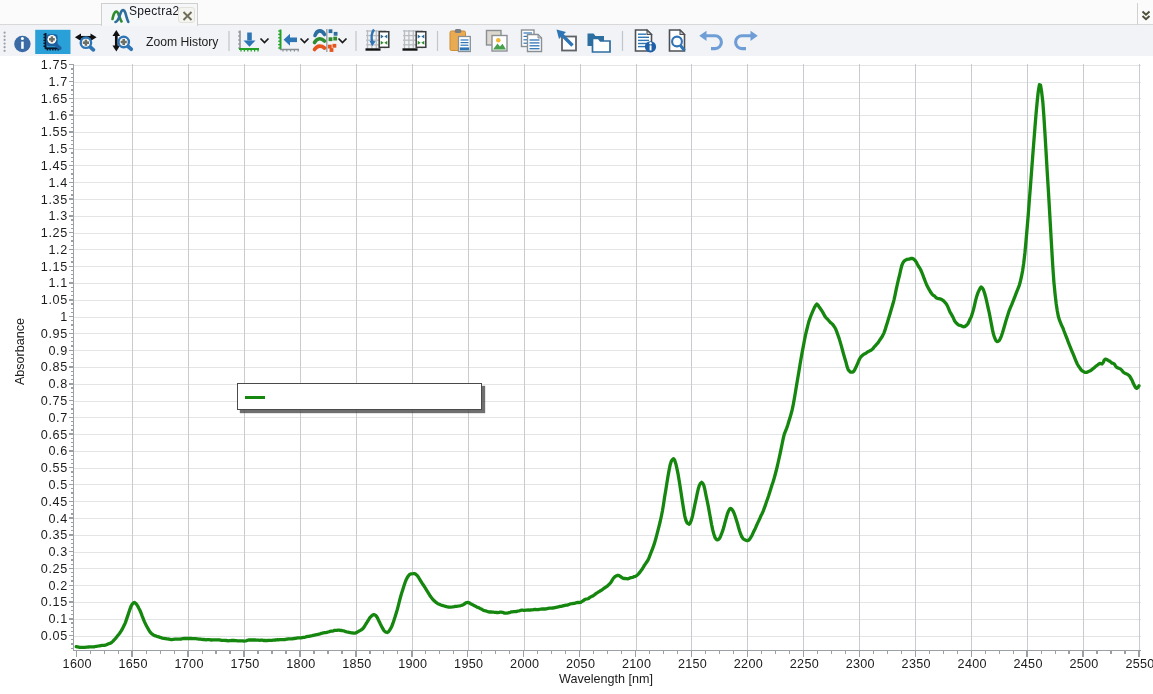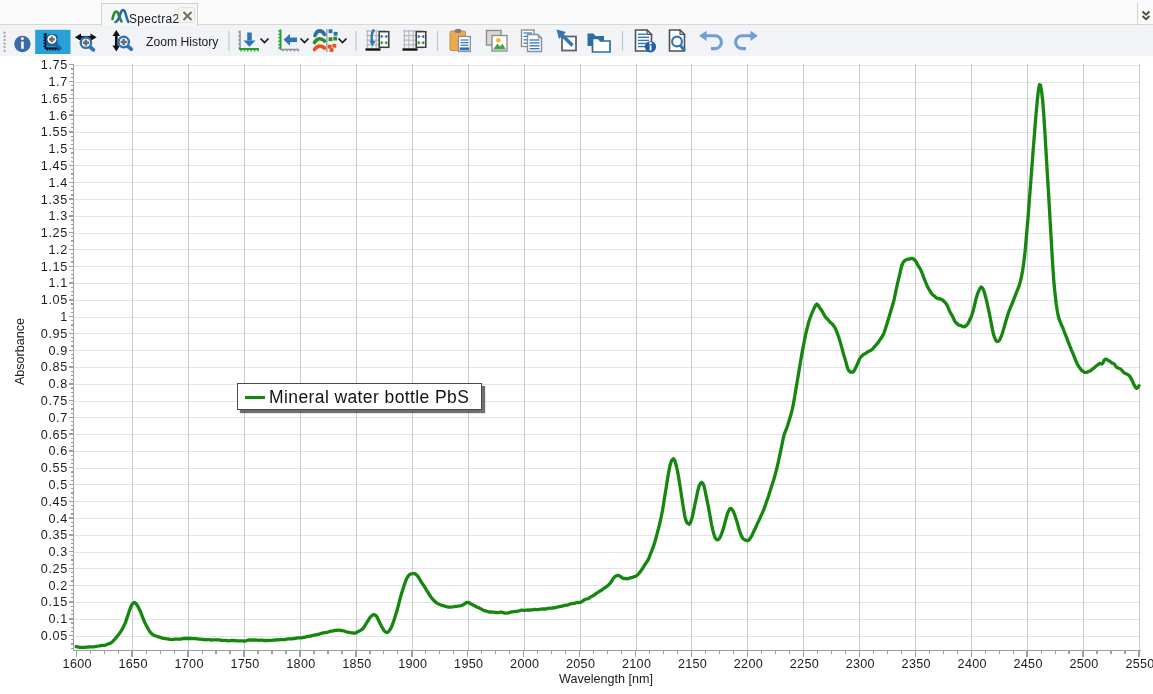--- a/index.html
+++ b/index.html
@@ -3,21 +3,21 @@
 <style>
 * { margin:0; padding:0; box-sizing:border-box; }
 html,body { width:1153px; height:694px; overflow:hidden; background:#ffffff;
   font-family:"Liberation Sans", sans-serif; }
 #tabbar { position:absolute; left:0; top:0; width:1153px; height:25px;
   background:#fbfbfb; border-bottom:1px solid #d8d8d8; }
 #tab1 { position:absolute; left:5px; top:3px; width:95px; height:22px;margin-top:40px; }
 #tab1 .lbl { position:absolute; left:29px; top:4px; font-size:12px; letter-spacing:0.3px; color:#17171f; }
 #tab2 { position:absolute; left:101px; top:3px; width:97px; height:23px;
   background:#f6f7f8; border:1px solid #cfcfcf; border-bottom:none; z-index:2; }
-#tab2 .lbl { position:absolute; left:27px; top:8px; font-size:12px; letter-spacing:0.3px; color:#17171f; }
+#tab2 .lbl { position:absolute; left:27px; top:0; font-size:12px; letter-spacing:0.3px; color:#17171f; }
 #closebtn { position:absolute; left:76px; top:3px; width:17px; height:16px;
   background:#f4f4f0; border:1px solid #e2e2da; border-radius:3px; }
 #cornerbtn { position:absolute; left:1137px; top:3px; width:16px; height:22px;
   border-left:1px solid #d0d0d0; }
 #toolbar { position:absolute; left:0; top:25px; width:1153px; height:31px;
   background:#f1f3f6; }
 #chart { position:absolute; left:0; top:56px; width:1153px; height:638px; background:#fff; }
 #legend { position:absolute; left:237px; top:327px; width:245px; height:27px;
   background:#ffffff; border:1px solid #4a4a4a;
   box-shadow:3px 3px 1px rgba(70,70,70,0.78); z-index:3; }
@@ -551,15 +551,14 @@
 <text x="1028.1" y="668.3" text-anchor="middle" letter-spacing="0.3">2450</text>
 <text x="1084.0" y="668.3" text-anchor="middle" letter-spacing="0.3">2500</text>
 <text x="1140.0" y="668.3" text-anchor="middle" letter-spacing="0.3">2550</text>
 <text x="606" y="682.8" text-anchor="middle">Wavelength [nm]</text>
 <text transform="translate(24,351.5) rotate(-90)" text-anchor="middle">Absorbance</text>
 </g>
 <polyline points="76.2,646.7 77.3,646.9 78.4,647.0 79.6,647.3 80.7,647.4 81.8,647.4 82.9,647.4 84.0,647.4 85.1,647.3 86.3,647.2 87.4,647.1 88.5,647.0 89.6,646.9 90.7,646.9 91.9,646.9 93.0,646.9 94.1,646.8 95.2,646.5 96.3,646.3 97.5,646.2 98.6,646.0 99.7,645.8 100.8,645.6 101.9,645.4 103.0,645.4 104.2,645.4 105.3,645.2 106.4,644.8 107.5,644.3 108.6,643.8 109.8,643.4 110.9,642.9 112.0,642.1 113.1,641.1 114.2,639.8 115.4,638.6 116.5,637.2 117.6,635.8 118.7,634.5 119.8,633.0 120.9,631.4 122.1,629.4 123.2,627.3 124.3,625.1 125.4,622.6 126.5,619.4 127.7,615.9 128.8,612.6 129.9,609.4 131.0,606.4 132.1,604.4 133.3,603.0 134.4,602.5 135.5,603.1 136.6,604.3 137.7,606.1 138.8,608.3 140.0,610.5 141.1,613.1 142.2,616.1 143.3,618.9 144.4,621.6 145.6,624.1 146.7,626.3 147.8,628.3 148.9,630.2 150.0,632.0 151.2,633.2 152.3,634.2 153.4,635.0 154.5,635.6 155.6,635.9 156.7,636.3 157.9,636.6 159.0,636.9 160.1,637.4 161.2,637.7 162.3,638.1 163.5,638.3 164.6,638.5 165.7,638.6 166.8,638.8 167.9,639.0 169.1,639.1 170.2,639.4 171.3,639.6 172.4,639.5 173.5,639.3 174.6,639.2 175.8,639.2 176.9,639.2 178.0,639.2 179.1,639.2 180.2,639.2 181.4,639.0 182.5,638.7 183.6,638.5 184.7,638.4 185.8,638.5 187.0,638.5 188.1,638.4 189.2,638.5 190.3,638.4 191.4,638.5 192.5,638.6 193.7,638.6 194.8,638.6 195.9,638.7 197.0,638.8 198.1,639.0 199.3,639.1 200.4,639.1 201.5,639.3 202.6,639.5 203.7,639.5 204.9,639.6 206.0,639.8 207.1,639.7 208.2,639.7 209.3,639.6 210.4,639.8 211.6,640.0 212.7,639.9 213.8,639.8 214.9,639.8 216.0,639.9 217.2,639.8 218.3,639.8 219.4,639.9 220.5,640.1 221.6,640.3 222.7,640.3 223.9,640.3 225.0,640.4 226.1,640.5 227.2,640.6 228.3,640.8 229.5,640.7 230.6,640.6 231.7,640.5 232.8,640.5 233.9,640.5 235.1,640.6 236.2,640.7 237.3,640.8 238.4,640.9 239.5,640.9 240.6,640.8 241.8,640.8 242.9,640.9 244.0,641.2 245.1,641.0 246.2,640.8 247.4,640.3 248.5,640.0 249.6,640.0 250.7,640.0 251.8,640.0 253.0,640.0 254.1,639.9 255.2,640.0 256.3,640.1 257.4,640.1 258.5,640.2 259.7,640.3 260.8,640.2 261.9,640.2 263.0,640.4 264.1,640.5 265.3,640.5 266.4,640.6 267.5,640.5 268.6,640.4 269.7,640.4 270.9,640.3 272.0,640.3 273.1,640.2 274.2,640.1 275.3,640.0 276.4,639.9 277.6,639.7 278.7,639.8 279.8,639.7 280.9,639.7 282.0,639.7 283.2,639.7 284.3,639.6 285.4,639.5 286.5,639.2 287.6,639.0 288.8,638.9 289.9,638.9 291.0,638.9 292.1,638.8 293.2,638.6 294.3,638.5 295.5,638.4 296.6,638.1 297.7,637.9 298.8,637.8 299.9,637.8 301.1,637.8 302.2,637.6 303.3,637.4 304.4,637.3 305.5,637.0 306.7,636.6 307.8,636.4 308.9,636.3 310.0,636.1 311.1,635.9 312.2,635.7 313.4,635.4 314.5,635.1 315.6,634.8 316.7,634.6 317.8,634.4 319.0,634.1 320.1,633.8 321.2,633.4 322.3,633.2 323.4,632.9 324.6,632.7 325.7,632.6 326.8,632.4 327.9,632.0 329.0,631.8 330.1,631.4 331.3,631.2 332.4,631.1 333.5,630.8 334.6,630.4 335.7,630.4 336.9,630.4 338.0,630.2 339.1,630.2 340.2,630.4 341.3,630.5 342.5,630.7 343.6,630.8 344.7,631.2 345.8,631.7 346.9,632.0 348.0,632.2 349.2,632.4 350.3,632.6 351.4,632.8 352.5,632.8 353.6,633.1 354.8,633.1 355.9,632.8 357.0,632.2 358.1,631.6 359.2,631.0 360.3,630.4 361.5,629.7 362.6,628.9 363.7,627.6 364.8,625.8 365.9,624.0 367.1,622.2 368.2,620.3 369.3,618.6 370.4,617.1 371.5,616.0 372.7,615.0 373.8,614.6 374.9,615.0 376.0,615.7 377.1,617.3 378.2,619.5 379.4,621.9 380.5,624.3 381.6,626.4 382.7,628.4 383.8,630.4 385.0,631.6 386.1,632.2 387.2,632.5 388.3,631.9 389.4,630.5 390.6,628.7 391.7,626.6 392.8,623.7 393.9,620.4 395.0,617.1 396.1,613.5 397.3,609.5 398.4,605.3 399.5,600.9 400.6,596.8 401.7,592.9 402.9,589.2 404.0,585.8 405.1,582.5 406.2,579.7 407.3,577.5 408.5,575.8 409.6,574.4 410.7,573.9 411.8,573.8 412.9,573.7 414.0,573.5 415.2,573.9 416.3,574.8 417.4,575.7 418.5,577.2 419.6,579.2 420.8,581.1 421.9,582.9 423.0,584.5 424.1,586.2 425.2,587.9 426.4,589.8 427.5,591.6 428.6,593.4 429.7,595.2 430.8,596.8 431.9,598.2 433.1,599.7 434.2,600.7 435.3,601.7 436.4,602.7 437.5,603.4 438.7,604.0 439.8,604.5 440.9,605.0 442.0,605.3 443.1,605.7 444.3,606.0 445.4,606.3 446.5,606.6 447.6,606.8 448.7,607.1 449.8,607.2 451.0,607.2 452.1,607.0 453.2,606.8 454.3,606.7 455.4,606.4 456.6,606.3 457.7,606.2 458.8,606.0 459.9,605.8 461.0,605.5 462.2,605.1 463.3,604.7 464.4,604.0 465.5,603.0 466.6,602.6 467.7,602.5 468.9,602.7 470.0,603.3 471.1,604.0 472.2,604.5 473.3,605.1 474.5,605.8 475.6,606.3 476.7,606.9 477.8,607.4 478.9,607.8 480.1,608.4 481.2,608.9 482.3,609.6 483.4,610.2 484.5,610.7 485.6,610.9 486.8,611.3 487.9,611.7 489.0,612.0 490.1,612.0 491.2,612.0 492.4,612.1 493.5,612.2 494.6,612.3 495.7,612.4 496.8,612.5 497.9,612.6 499.1,612.4 500.2,612.1 501.3,612.1 502.4,612.3 503.5,612.8 504.7,613.0 505.8,613.1 506.9,613.1 508.0,612.9 509.1,612.6 510.3,612.3 511.4,611.9 512.5,611.8 513.6,611.7 514.7,611.6 515.8,611.5 517.0,611.3 518.1,611.0 519.2,610.8 520.3,610.5 521.4,610.2 522.6,610.2 523.7,610.3 524.8,610.3 525.9,610.2 527.0,610.1 528.2,610.0 529.3,610.1 530.4,610.0 531.5,609.9 532.6,609.8 533.7,609.6 534.9,609.4 536.0,609.5 537.1,609.7 538.2,609.6 539.3,609.3 540.5,609.2 541.6,609.0 542.7,608.9 543.8,609.0 544.9,609.0 546.1,608.8 547.2,608.6 548.3,608.4 549.4,608.2 550.5,608.2 551.6,608.1 552.8,608.0 553.9,607.9 555.0,607.6 556.1,607.4 557.2,607.2 558.4,606.8 559.5,606.5 560.6,606.4 561.7,606.3 562.8,605.9 564.0,605.6 565.1,605.4 566.2,605.2 567.3,605.1 568.4,604.7 569.5,604.3 570.7,603.8 571.8,603.7 572.9,603.5 574.0,603.4 575.1,603.1 576.3,602.7 577.4,602.5 578.5,602.4 579.6,602.5 580.7,602.3 581.9,601.5 583.0,600.9 584.1,600.0 585.2,599.3 586.3,599.0 587.4,598.8 588.6,598.5 589.7,597.5 590.8,596.9 591.9,596.3 593.0,595.9 594.2,595.0 595.3,594.1 596.4,593.2 597.5,592.6 598.6,591.9 599.8,591.2 600.9,590.5 602.0,589.8 603.1,589.0 604.2,588.2 605.3,587.5 606.5,586.6 607.6,585.8 608.7,584.8 609.8,583.7 610.9,582.4 612.1,580.4 613.2,578.5 614.3,577.3 615.4,576.4 616.5,575.8 617.7,575.4 618.8,575.5 619.9,576.1 621.0,577.0 622.1,577.7 623.2,578.3 624.4,578.5 625.5,578.5 626.6,578.7 627.7,578.9 628.8,578.5 630.0,577.9 631.1,577.7 632.2,577.5 633.3,577.1 634.4,576.6 635.6,576.2 636.7,575.6 637.8,574.6 638.9,573.4 640.0,572.1 641.1,570.5 642.3,568.9 643.4,567.1 644.5,565.2 645.6,563.6 646.7,562.0 647.9,560.3 649.0,557.9 650.1,554.9 651.2,552.2 652.3,549.3 653.4,546.4 654.6,542.9 655.7,539.0 656.8,534.8 657.9,530.6 659.0,526.3 660.2,521.5 661.3,516.5 662.4,511.0 663.5,504.4 664.6,497.0 665.8,489.9 666.9,483.1 668.0,476.3 669.1,470.1 670.2,464.7 671.3,461.2 672.5,459.5 673.6,458.7 674.7,460.3 675.8,463.7 676.9,468.3 678.1,474.2 679.2,480.8 680.3,487.7 681.4,494.9 682.5,502.2 683.7,509.8 684.8,516.1 685.9,520.3 687.0,522.7 688.1,523.6 689.2,524.2 690.4,522.6 691.5,519.6 692.6,515.7 693.7,510.4 694.8,505.0 696.0,499.5 697.1,494.1 698.2,489.2 699.3,485.6 700.4,483.5 701.6,482.3 702.7,483.2 703.8,485.3 704.9,489.7 706.0,495.4 707.1,500.5 708.3,506.3 709.4,512.5 710.5,518.5 711.6,524.6 712.7,529.9 713.9,534.3 715.0,537.5 716.1,539.1 717.2,539.9 718.3,539.7 719.5,538.4 720.6,536.2 721.7,533.4 722.8,530.4 723.9,526.8 725.0,522.4 726.2,518.1 727.3,514.2 728.4,511.3 729.5,509.2 730.6,508.4 731.8,509.2 732.9,510.8 734.0,513.0 735.1,516.0 736.2,519.4 737.4,523.2 738.5,527.3 739.6,531.0 740.7,534.2 741.8,536.8 742.9,538.4 744.1,539.4 745.2,540.0 746.3,540.3 747.4,540.6 748.5,540.4 749.7,539.1 750.8,537.4 751.9,535.7 753.0,533.1 754.1,530.7 755.3,528.4 756.4,525.8 757.5,523.4 758.6,521.1 759.7,518.8 760.8,516.1 762.0,513.8 763.1,511.4 764.2,508.4 765.3,505.4 766.4,502.0 767.6,498.7 768.7,495.5 769.8,491.9 770.9,488.6 772.0,485.1 773.2,481.5 774.3,477.8 775.4,473.7 776.5,469.5 777.6,465.0 778.7,460.0 779.9,454.7 781.0,449.3 782.1,444.0 783.2,438.7 784.3,434.1 785.5,431.1 786.6,428.4 787.7,425.2 788.8,421.6 789.9,418.0 791.0,414.2 792.2,409.7 793.3,404.4 794.4,398.3 795.5,391.8 796.6,384.9 797.8,378.0 798.9,371.4 800.0,364.7 801.1,358.3 802.2,352.1 803.4,345.9 804.5,340.0 805.6,334.7 806.7,330.0 807.8,325.6 808.9,321.4 810.1,318.0 811.2,315.0 812.3,312.3 813.4,309.8 814.5,307.4 815.7,305.4 816.8,304.1 817.9,305.0 819.0,306.7 820.1,308.3 821.3,310.0 822.4,311.6 823.5,313.6 824.6,315.7 825.7,317.3 826.8,318.5 828.0,319.7 829.1,321.0 830.2,322.3 831.3,323.1 832.4,324.1 833.6,325.6 834.7,327.3 835.8,329.3 836.9,332.1 838.0,335.3 839.2,338.6 840.3,342.4 841.4,346.1 842.5,350.2 843.6,354.2 844.7,358.0 845.9,361.9 847.0,366.4 848.1,369.4 849.2,370.9 850.3,372.0 851.5,372.2 852.6,372.2 853.7,371.4 854.8,369.6 855.9,367.3 857.1,364.6 858.2,362.1 859.3,359.5 860.4,357.5 861.5,356.2 862.6,355.2 863.8,354.2 864.9,353.7 866.0,353.2 867.1,352.3 868.2,351.5 869.4,351.1 870.5,350.6 871.6,349.9 872.7,348.9 873.8,347.4 875.0,346.2 876.1,344.9 877.2,343.7 878.3,342.4 879.4,340.7 880.5,339.0 881.7,337.3 882.8,335.4 883.9,333.1 885.0,330.2 886.1,326.5 887.3,322.7 888.4,319.1 889.5,315.5 890.6,311.7 891.7,308.0 892.9,304.1 894.0,299.8 895.1,294.8 896.2,289.4 897.3,284.5 898.4,279.7 899.6,275.0 900.7,269.8 901.8,265.5 902.9,262.9 904.0,261.3 905.2,260.2 906.3,259.7 907.4,259.4 908.5,259.2 909.6,259.1 910.8,258.5 911.9,258.4 913.0,258.6 914.1,259.5 915.2,260.5 916.3,262.1 917.5,264.5 918.6,266.5 919.7,268.0 920.8,270.0 921.9,272.6 923.1,275.6 924.2,278.7 925.3,281.5 926.4,284.2 927.5,286.6 928.6,288.7 929.8,290.6 930.9,292.6 932.0,294.1 933.1,295.2 934.2,295.7 935.4,297.0 936.5,298.0 937.6,298.4 938.7,298.6 939.8,298.9 941.0,299.2 942.1,299.8 943.2,300.5 944.3,301.6 945.4,302.8 946.5,304.3 947.7,306.5 948.8,309.2 949.9,311.9 951.0,313.7 952.1,315.6 953.3,317.8 954.4,320.5 955.5,322.1 956.6,323.3 957.7,324.3 958.9,325.1 960.0,325.3 961.1,325.6 962.2,326.3 963.3,326.8 964.4,326.7 965.6,326.0 966.7,325.1 967.8,323.9 968.9,321.9 970.0,319.2 971.2,316.9 972.3,313.6 973.4,309.9 974.5,305.3 975.6,300.4 976.8,296.1 977.9,292.9 979.0,290.4 980.1,288.2 981.2,286.9 982.3,287.9 983.5,289.9 984.6,293.2 985.7,297.2 986.8,301.8 987.9,307.0 989.1,312.1 990.2,317.7 991.3,323.6 992.4,329.4 993.5,334.3 994.7,337.9 995.8,340.3 996.9,341.5 998.0,341.4 999.1,340.7 1000.2,338.7 1001.4,336.1 1002.5,332.7 1003.6,329.0 1004.7,325.2 1005.8,321.2 1007.0,317.4 1008.1,314.0 1009.2,310.6 1010.3,307.9 1011.4,305.4 1012.6,302.4 1013.7,299.6 1014.8,296.8 1015.9,293.9 1017.0,291.1 1018.1,288.4 1019.3,285.3 1020.4,281.2 1021.5,276.5 1022.6,270.7 1023.7,263.2 1024.9,253.0 1026.0,241.1 1027.1,228.5 1028.2,215.5 1029.3,200.6 1030.5,185.5 1031.6,170.9 1032.7,156.4 1033.8,142.2 1034.9,128.2 1036.0,114.3 1037.2,101.5 1038.3,91.3 1039.4,84.7 1040.5,85.1 1041.6,91.6 1042.8,101.7 1043.9,116.7 1045.0,134.2 1046.1,152.7 1047.2,171.7 1048.4,190.8 1049.5,209.8 1050.6,229.2 1051.7,248.2 1052.8,266.5 1053.9,282.1 1055.1,294.4 1056.2,303.7 1057.3,311.0 1058.4,316.6 1059.5,320.2 1060.7,323.2 1061.8,325.8 1062.9,327.9 1064.0,331.0 1065.1,333.8 1066.2,336.7 1067.4,339.7 1068.5,342.7 1069.6,345.5 1070.7,348.2 1071.8,351.0 1073.0,353.7 1074.1,356.4 1075.2,359.1 1076.3,361.8 1077.4,364.2 1078.6,366.3 1079.7,367.7 1080.8,369.5 1081.9,370.6 1083.0,371.3 1084.1,371.9 1085.3,372.4 1086.4,372.4 1087.5,371.9 1088.6,371.4 1089.7,371.0 1090.9,370.4 1092.0,369.5 1093.1,368.6 1094.2,367.7 1095.3,366.7 1096.5,365.8 1097.6,365.0 1098.7,364.1 1099.8,363.4 1100.9,363.7 1102.0,364.0 1103.2,362.5 1104.3,360.0 1105.4,359.1 1106.5,359.3 1107.6,360.0 1108.8,360.7 1109.9,361.3 1111.0,362.2 1112.1,363.2 1113.2,363.3 1114.4,364.1 1115.5,365.9 1116.6,367.3 1117.7,367.9 1118.8,368.3 1119.9,368.7 1121.1,369.5 1122.2,370.8 1123.3,372.2 1124.4,372.9 1125.5,373.4 1126.7,374.1 1127.8,374.6 1128.9,375.3 1130.0,376.6 1131.1,378.6 1132.3,380.8 1133.4,383.6 1134.5,385.7 1135.6,387.6 1136.7,388.3 1137.8,387.6 1139.0,385.8" fill="none" stroke="#15870f" stroke-width="3.3" stroke-linejoin="round" stroke-linecap="round" shape-rendering="auto"></polyline>
 </svg>
 <div id="legend">
       <div class="sw"></div>
-      <div class="tx">Mineral water bottle PbS</div>
     </div>
 </div>
 
 </body></html>

